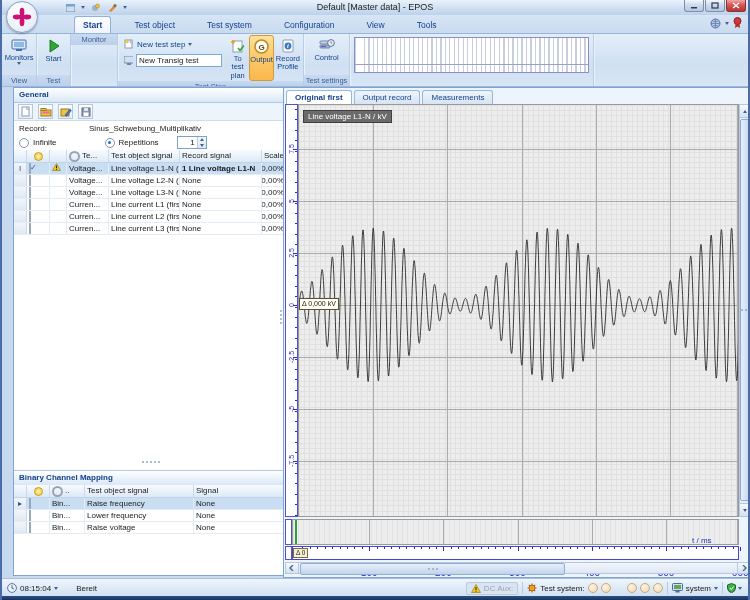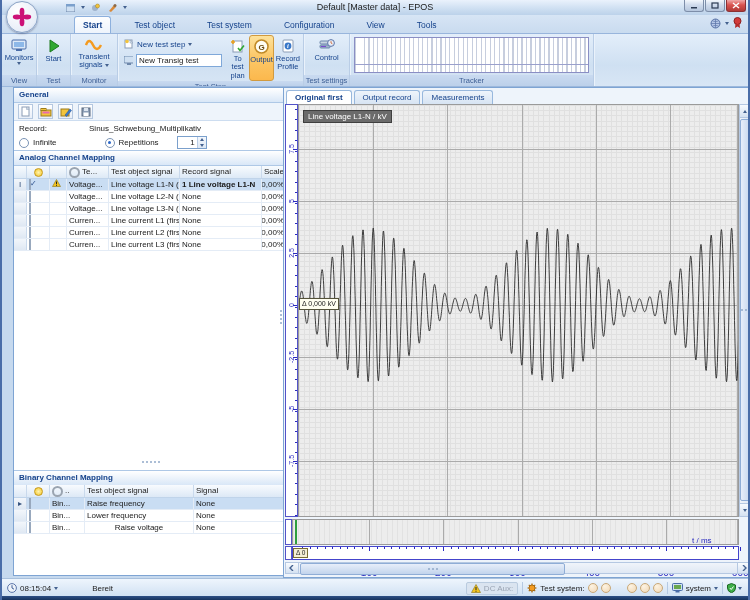--- a/index.html
+++ b/index.html
@@ -219,28 +219,20 @@
         <div class="bigbtn">
           <svg width="14" height="14">
               <path d="M3 1 L12 7 L3 13 Z" fill="#2fa832" stroke="#1c7a1f"></path>
             </svg>
           <span class="lbl">Start</span>
         </div>
       </div>
       <div class="rgroup-label">Test</div>
     </div>
     <div class="rgroup" style="width:46px">
-      <div class="rgroup-body">
-        <div class="bigbtn" style="width:42px">
-          <svg width="18" height="12">
-              <path d="M1 6 Q4 -2 8 6 T16 6" fill="none" stroke="#f49b20" stroke-width="2.4"></path>
-            </svg>
-          <span class="lbl"><span>Transient signals</span> <span class="caret"></span></span>
-        </div>
-      </div>
       <div class="rgroup-label">Monitor</div>
     </div>
     <div class="rgroup" style="width:185px">
       <div class="rgroup-body">
         <div class="ts-left" style="width:98px">
           <div class="ts-row">
             <svg width="10" height="10">
                 <rect x="1" y="1" width="7" height="8" fill="#fff" stroke="#8a9cb5"></rect>
                 <path d="M6 1 L9 4 L6 4 Z" fill="#d8e2ee" stroke="#8a9cb5" stroke-width=".5"></path>
                 <circle cx="3" cy="2.5" r="1.8" fill="#f2c43c"></circle>
@@ -294,21 +286,20 @@
             </svg>
           <span class="lbl">Control</span>
         </div>
       </div>
       <div class="rgroup-label">Test settings</div>
     </div>
     <div class="rgroup" style="width:243px">
       <div class="rgroup-body" style="position:relative">
         <div class="tracker-box"></div>
       </div>
-      <div class="rgroup-label">Tracker</div>
     </div>
   </div>
 
   <div class="abs panel" style="left:11px;top:87px;width:274px;height:487px;overflow:hidden">
     <div class="sec-head" style="height:14px">General</div>
     <div class="toolrow">
       <span class="ticon">
           <svg width="9" height="11">
             <rect x="1" y="1" width="7" height="9" fill="#fff" stroke="#8a9cb5"></rect>
             <path d="M5.5 1 L8 3.5 L5.5 3.5 Z" fill="#d8e2ee" stroke="#8a9cb5" stroke-width=".5"></path>
@@ -345,21 +336,20 @@
       <span class="radio sel" style="margin-left:44px"></span>
       <span>Repetitions</span>
       <span class="spin" style="margin-left:14px">
         <span class="val">1</span>
         <span class="btns">
             <span class="tri-up"></span>
             <span class="tri-dn"></span>
           </span>
       </span>
     </div>
-    <div class="sec-head" style="height:14px;border-top:1px solid #aec8e6">Analog Channel Mapping</div>
     <div class="thead">
       <span class="c" style="width:8px"></span>
       <span class="c" style="width:18px;justify-content:center">
           <span class="bulb"></span>
         </span>
       <span class="c" style="width:12px"></span>
       <span class="c" style="width:37px">
           <span class="ring"></span>
           <span>Te...</span>
         </span>
@@ -462,21 +452,21 @@
             <span class="c sel-col" style="width: 8px;"></span>
             <span class="c" style="width: 18px;"><span class="cb" style="margin: 1px auto;"></span></span>
             <span class="c" style="width: 30px;">Bin...</span>
             <span class="c" style="width: 104px;">Lower frequency</span>
             <span class="c" style="flex: 1 1 0%;">None</span>
           </div>
           <div class="trow">
             <span class="c sel-col" style="width: 8px;"></span>
             <span class="c" style="width: 18px;"><span class="cb" style="margin: 1px auto;"></span></span>
             <span class="c" style="width: 30px;">Bin...</span>
-            <span class="c" style="width: 104px; text-align: center;">Raise voltage</span>
+            <span class="c" style="width: 104px;">Raise voltage</span>
             <span class="c" style="flex: 1 1 0%;">None</span>
           </div>
         </div>
     </div>
   </div>
 
   <div class="grip-v abs" style="left:277.5px;top:310px">
       <i></i>
       <i></i>
       <i></i>
@@ -689,21 +679,21 @@
 
   <div class="abs statusbar">
     <span style="margin-left:5px;display:flex;align-items:center;gap:3px">
       <svg width="10" height="10">
           <circle cx="5" cy="5" r="4.4" fill="#eef3fa" stroke="#5a74a8"></circle>
           <path d="M5 5 V2.2 M5 5 L7 6.2" stroke="#2a4f8c" stroke-width=".9"></path>
         </svg>
       <span>08:15:04</span>
       <span class="caret"></span>
     </span>
-    <span style="margin-left:34px">Bereit</span>
+    <span style="margin-left:18px">Bereit</span>
     <span style="flex:1"></span>
     <span class="sunken">
       <svg width="10" height="9">
           <path d="M5 0.5 L9.5 8.5 H0.5 Z" fill="#f4c520" stroke="#8a7210" stroke-width=".6"></path>
           <rect x="4.5" y="3" width="1" height="3" fill="#222"></rect>
           <rect x="4.5" y="6.7" width="1" height="1" fill="#222"></rect>
         </svg>
       <span>DC Aux:</span>
     </span>
     <span class="sb-sep"></span>

